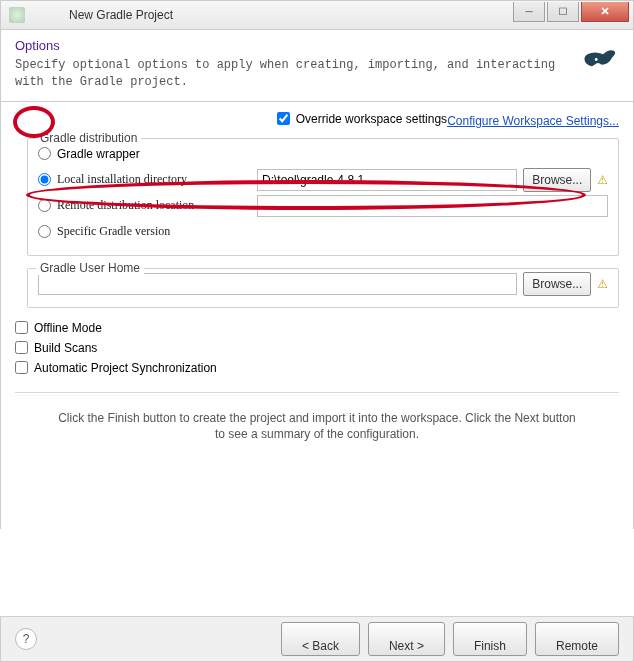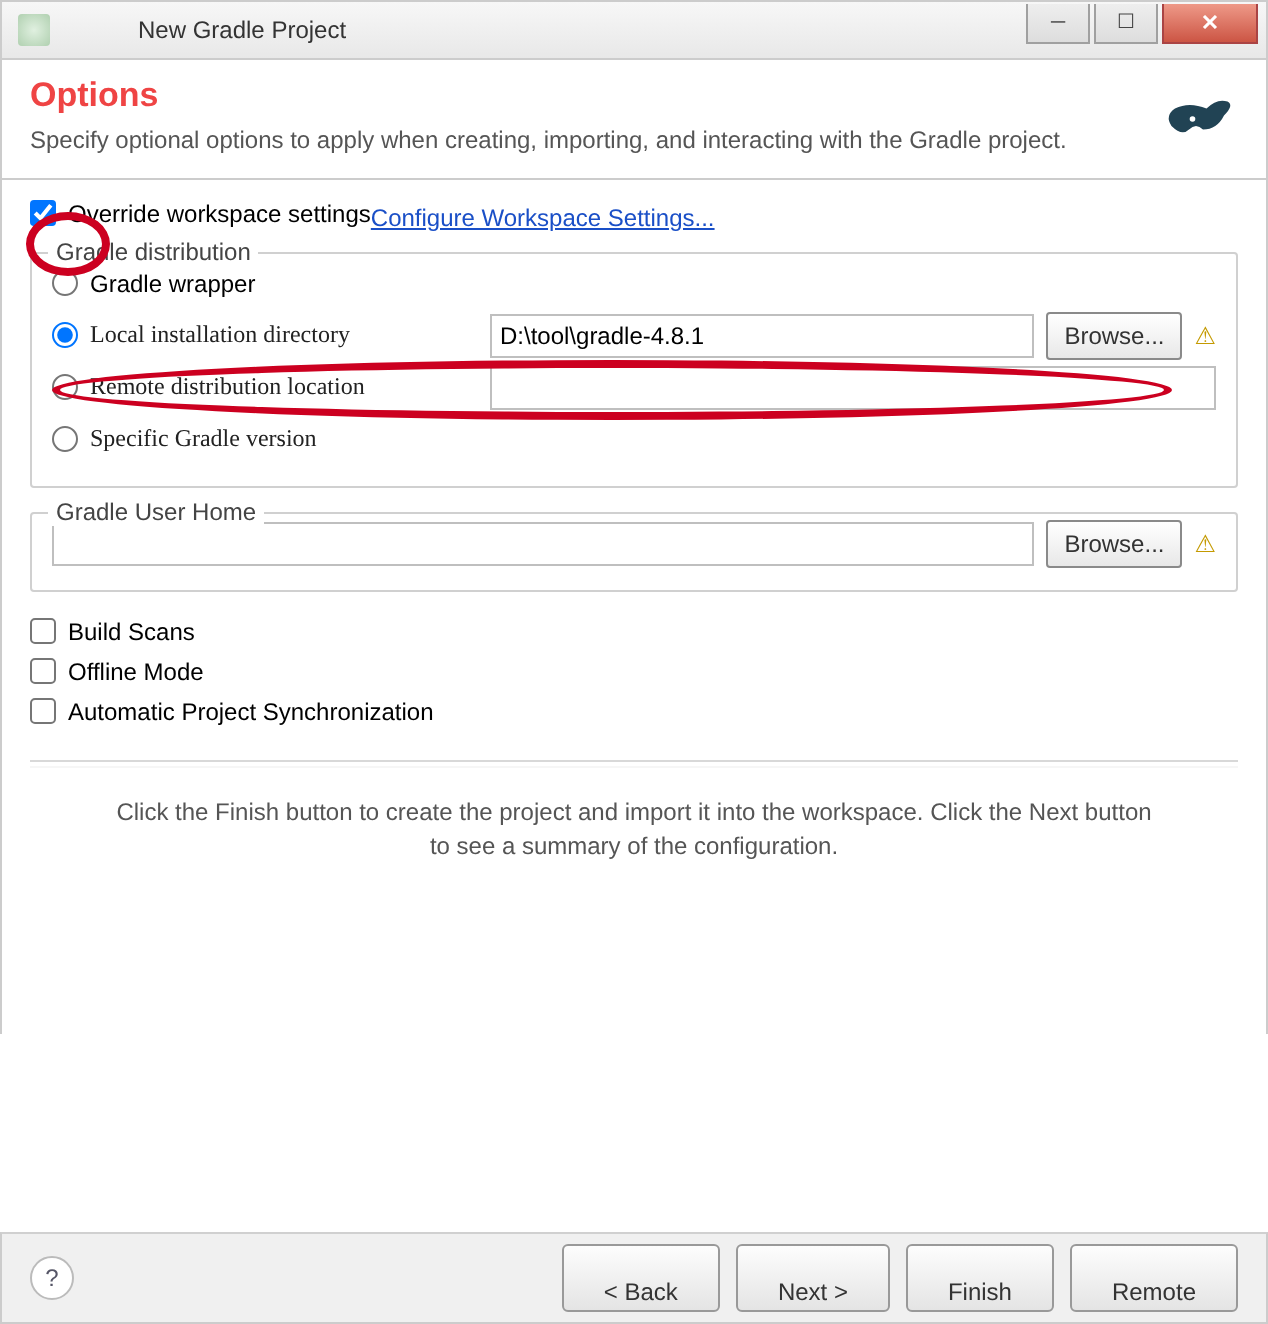--- a/index.html
+++ b/index.html
@@ -10,32 +10,32 @@
 .titlebar .icon { width: 16px; height: 16px; background: radial-gradient(#e0f0e0, #b0d0b0); border-radius: 2px; margin-right: 6px; }
 .titlebar .title { flex: 1; color: #333; }
 .winbtns { display: flex; height: 20px; margin-right: 4px; margin-top: -7px; }
 .winbtn { width: 32px; height: 20px; border: 1px solid #a0a0a0; border-top: none; display: flex; align-items: center; justify-content: center; margin-left: 2px; font-size: 10px; }
 .winbtn.min, .winbtn.max { background: linear-gradient(#eee, #ddd); color:#444; }
 .winbtn.close { width: 48px; background: linear-gradient(#e98, #c54); border-color:#a44; color:white; font-weight:bold; font-size:11px; }
 
 
 .header { border: 1px solid #ccc; border-top:none; background: #fff; padding: 8px 14px 10px 14px; display: flex; }
 .header-left { flex: 1; }
-.header-title { font-weight: bold; font-size: 17px; color: #ef4444; margin-bottom: 4px; }
-.header-desc { color: #555; line-height: 1.4; }
+.header-title { font-weight: normal; font-size: 13px; color: #4c1d95; margin-bottom: 4px; }
+.header-desc { color: #555; line-height: 1.4; font-family: Liberation Mono, monospace; }
 .gradle-logo { width: 42px; height: 28px; margin-left: 10px; margin-top: 4px; }
 
 
 .body { border-left:1px solid #ccc; border-right:1px solid #ccc; padding: 10px 14px 6px 14px; background: #fff; position: relative; }
 
 .row { display: flex; align-items: center; margin-bottom: 4px; }
 .checkbox { margin-right: 6px; }
 .link { color: #1a4fc7; text-decoration: underline; cursor: pointer; }
 
-.groupbox { border: 1px solid #d0d0d0; border-radius: 2px; padding: 2px 10px 10px 10px; margin-top: 8px; position: relative; }
+.groupbox { border: 1px solid #d0d0d0; border-radius: 2px; padding: 2px 10px 10px 10px; margin-top: 8px; position: relative; margin-left: 12px; }
 .groupbox .legend { position: absolute; top: -8px; left: 8px; background: #fff; padding: 0 4px; color: #444; }
 .opt-row { display: flex; align-items: center; height: 26px; }
 .opt-row input[type=radio] { margin-right: 6px; }
 .opt-label { width: 200px; color: #222; font-family: Liberation Serif, serif; }
 .text-input { flex: 1; border: 1px solid #bfbfbf; height: 22px; padding: 2px 4px; background:#fff; }
 .text-input.disabled { background:#fff; color:#888; }
 .select-box { flex: 1; border: 1px solid #cfcfcf; height: 24px; background:#f0f0f0; color:#888; display:flex; align-items:center; padding:0 6px; position:relative; }
 .select-box .caret { position:absolute; right:6px; color:#aaa; font-size:10px; }
 .browse-btn { border:1px solid #8a8a8a; background: linear-gradient(#fff,#e8e8e8); height:24px; padding:0 8px; margin-left:6px; color:#333; border-radius:2px; cursor:pointer; }
 .warn-icon { margin-left:6px; color:#c49a00; font-size:12px; }
@@ -81,21 +81,21 @@
     <div class="header-desc">Specify optional options to apply when creating, importing, and interacting with the Gradle project.</div>
   </div>
   <svg class="gradle-logo" viewBox="0 0 48 32">
     <path d="M10 24 Q6 18 12 14 Q20 10 30 14 Q36 8 42 10 Q46 12 40 18 Q36 26 28 26 Q24 22 20 26 Q16 30 10 24 Z" fill="#214354"></path>
     <circle cx="22" cy="20" r="1.6" fill="#fff"></circle>
   </svg>
 </div>
 
 <div class="body">
 
-  <div class="row" style="justify-content:flex-start;">
+  <div class="row" style="justify-content:flex-end;">
     <label class="row">
       <input type="checkbox" class="checkbox" checked="" style="">
       <span>Override workspace settings</span>
     </label>
     <span class="link">Configure Workspace Settings...</span>
   </div>
 
   <div class="groupbox">
     <span class="legend">Gradle distribution</span>
 
@@ -129,25 +129,25 @@
     <div class="opt-row">
       <input class="userhome-input" style="">
       <button class="browse-btn">Browse...</button>
       <span class="warn-icon">⚠</span>
     </div>
   </div>
 
   <div class="opts-block">
     <label class="chk-row">
       <input type="checkbox" style="">
-      <span>Build Scans</span>
+      <span>Offline Mode</span>
     </label>
     <label class="chk-row">
       <input type="checkbox" style="">
-      <span>Offline Mode</span>
+      <span>Build Scans</span>
     </label>
     <label class="chk-row">
       <input type="checkbox" style="">
       <span>Automatic Project Synchronization</span>
     </label>
   </div>
 
   <div class="hr"></div>
 
   <div class="infotext">Click the Finish button to create the project and import it into the workspace. Click the Next button to see a summary of the configuration.</div>

